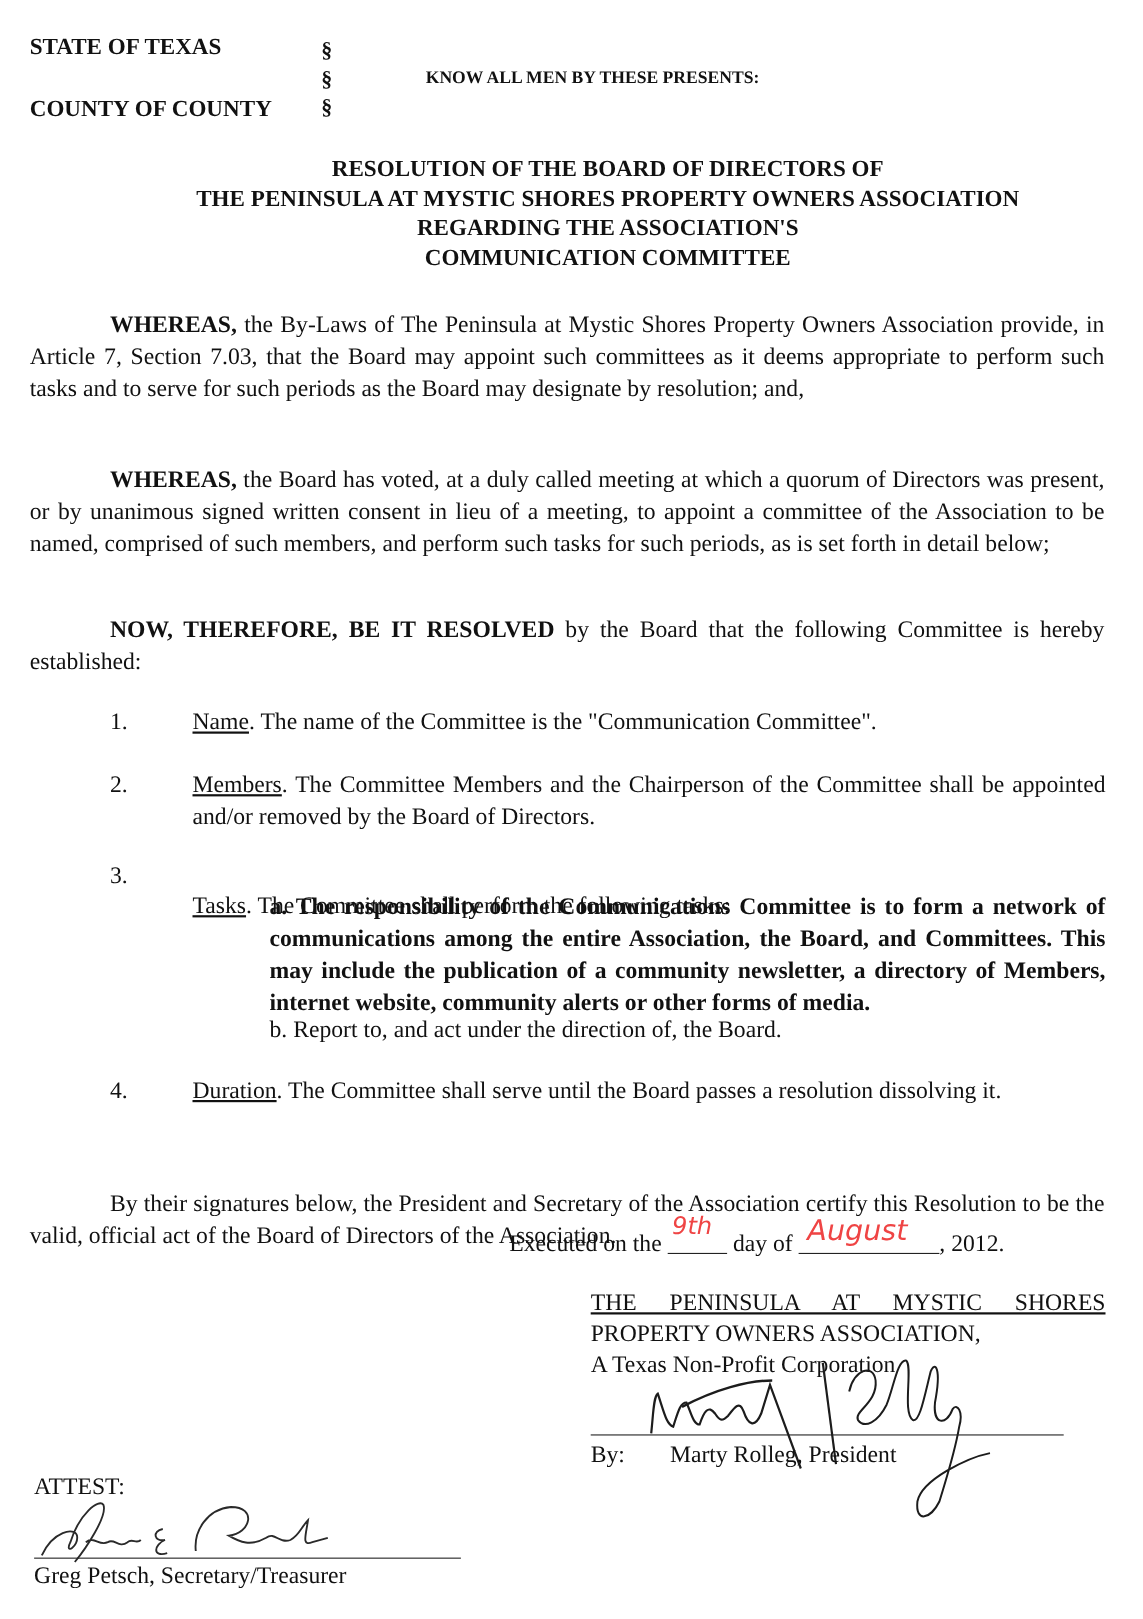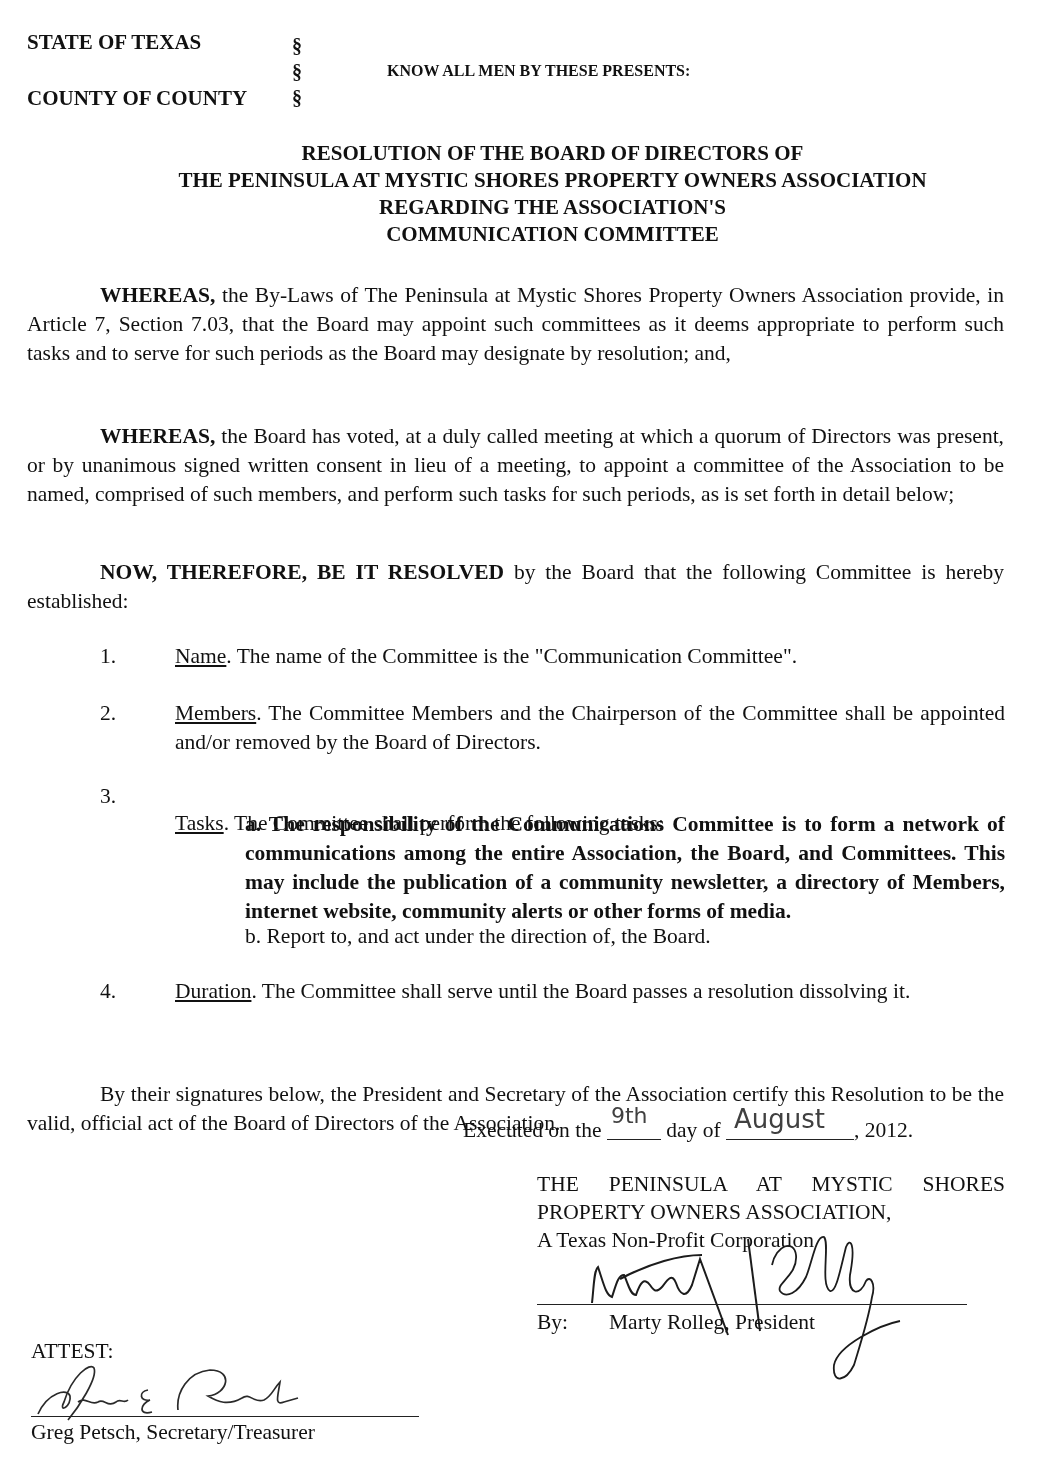--- a/index.html
+++ b/index.html
@@ -13,21 +13,21 @@
   .caption-row { position: absolute; left: 27px; font-weight: bold; font-size: 21px; }
   .sect { position: absolute; left: 292px; font-weight: bold; font-size: 20px; }
   .title-block { position: absolute; left: 0; width: 1039px; top: 140px; text-align: center; font-weight: bold; font-size: 21px; line-height: 27px; margin-left: 33px; }
   .para { position: absolute; left: 27px; width: 977px; text-align: justify; }
   .para .lead { display: inline-block; width: 73px; }
   .num { position: absolute; left: 100px; }
   .item { position: absolute; left: 175px; width: 830px; text-align: justify; }
   .u { text-decoration: underline; }
   .sub { position: absolute; left: 245px; width: 760px; text-align: justify; }
   .sig-line { position: absolute; border-top: 1.6px solid #222; }
-  .hand { position: absolute; font-family: "DejaVu Sans", sans-serif; color: #404040; }
+  .hand { position: absolute; font-family: "DejaVu Sans", sans-serif; font-style: italic; color: #ef4444; }
   svg.sig { position: absolute; overflow: visible; }
 </style>
 </head>
 <body>
 
 <div class="caption-row" style="top:28px;">STATE OF TEXAS</div>
 <div class="caption-row" style="top:84px;">COUNTY OF COUNTY</div>
 <div class="sect" style="top:32px;">§</div>
 <div class="sect" style="top:58px;">§</div>
 <div class="sect" style="top:84px;">§</div>
@@ -82,21 +82,21 @@
   <span>Executed on the</span>
   <span style="display:inline-block; width:54px; border-bottom:1.4px solid #222; position:relative; height:22px; vertical-align:-3px;">
     <span class="hand" style="left:4px; top:-16px; font-size:22px;">9th</span>
   </span>
   <span>day of</span>
   <span style="display:inline-block; width:128px; border-bottom:1.4px solid #222; position:relative; height:22px; vertical-align:-3px;">
     <span class="hand" style="left:8px; top:-12px; font-size:26px;">August</span>
   </span><span>, 2012.</span>
 </div>
 
-<div class="abs" style="left:537px; top:1170px; width:468px; text-align:justify; text-align-last:justify;">THE PENINSULA AT MYSTIC SHORES</div>
+<div class="abs" style="left:537px; top:1170px; width:468px; text-align:justify; text-align-last:justify;text-decoration:underline;">THE PENINSULA AT MYSTIC SHORES</div>
 <div class="abs" style="left:537px; top:1198px;">PROPERTY OWNERS ASSOCIATION,</div>
 <div class="abs" style="left:537px; top:1226px;">A Texas Non-Profit Corporation</div>
 
 <svg class="sig" style="left:580px; top:1225px;" width="360" height="160" viewBox="0 0 360 160">
   <path d="M12,78 C14,60 14,45 18,42 C24,60 26,70 32,72 C36,60 38,50 44,50 C48,58 50,70 56,70 C60,58 64,52 70,60 C74,66 76,68 82,62 C88,54 92,48 96,58 C100,70 106,74 112,60 L120,34 L148,110" fill="none" stroke="#1c1c1c" stroke-width="2"></path>
   <path d="M40,54 C70,38 100,30 122,30" fill="none" stroke="#1c1c1c" stroke-width="2.2"></path>
   <path d="M168,14 L180,106" fill="none" stroke="#1c1c1c" stroke-width="2"></path>
   <path d="M192,40 C196,20 214,14 216,30 C218,50 196,58 200,66 C206,74 218,68 226,52 C232,38 236,10 244,12 C250,18 240,60 250,66 C256,68 260,46 266,22 C270,12 276,18 270,50 C268,70 280,72 286,56 C290,50 296,58 292,72 C288,96 280,120 274,140 C266,156 252,160 254,140 C258,120 300,100 320,96" fill="none" stroke="#1c1c1c" stroke-width="1.8"></path>
 </svg>
 <div class="sig-line" style="left:537px; top:1304px; width:430px;"></div>

